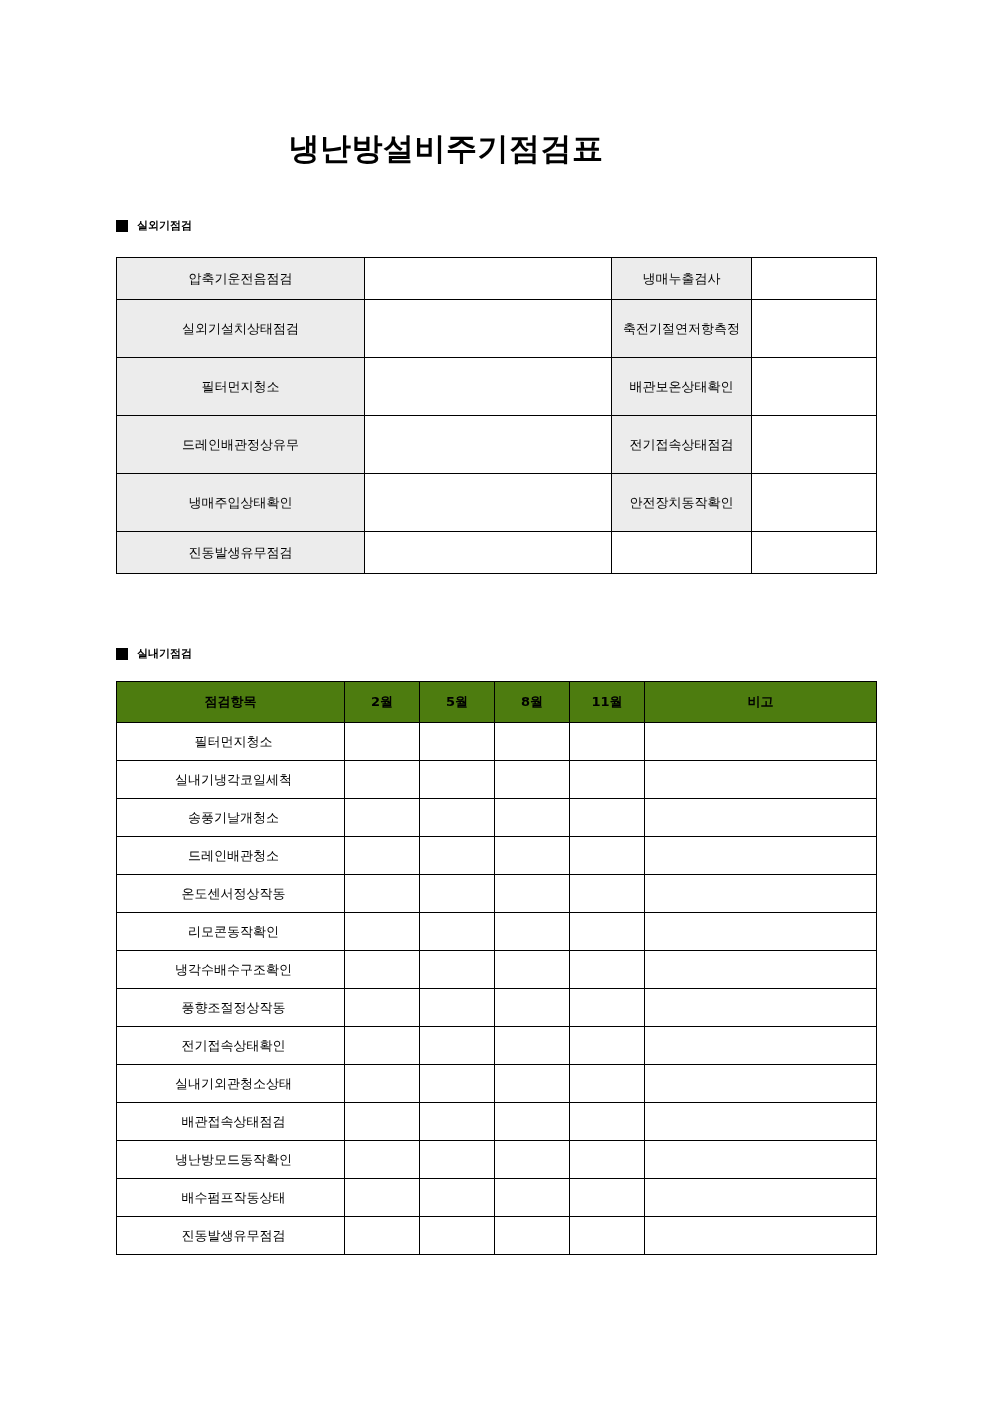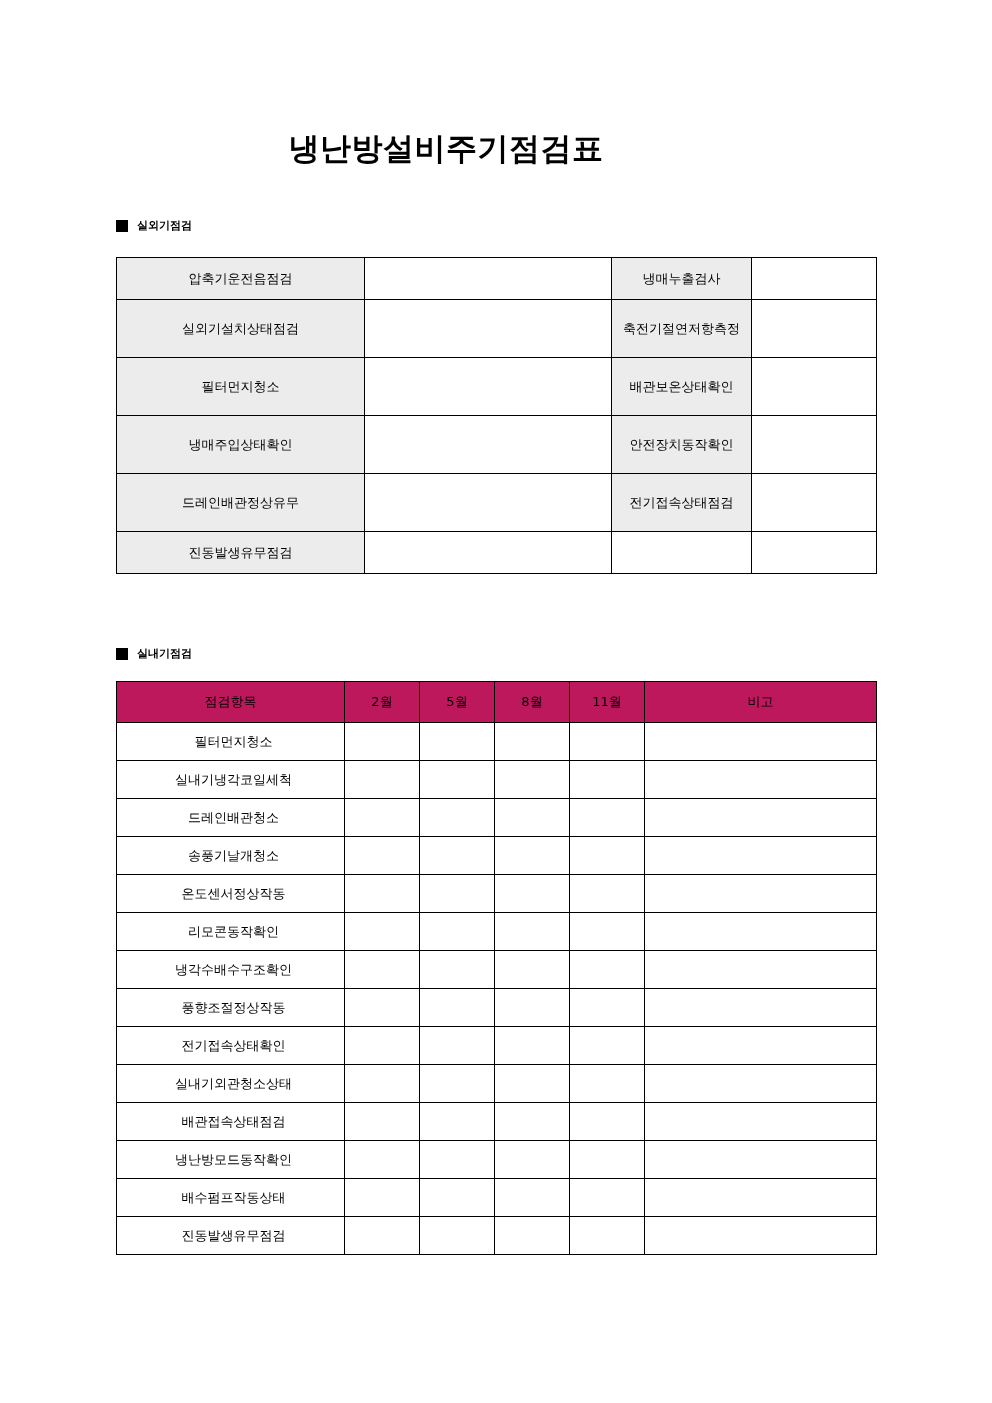--- a/index.html
+++ b/index.html
@@ -94,23 +94,24 @@
   
   #table-indoor {
     top: 681px;
     left: 116px;
     width: 760px;
   }
   #table-indoor col.m0 { width: 228px; }
   #table-indoor col.mm { width: 75px; }
   #table-indoor col.mr { width: 232px; }
   #table-indoor th {
-    background: #be185d;
+    background: #4d7c0f;
     text-align: center;
     height: 40px;
+    font-weight: bold;
   }
   #table-indoor td { height: 37px; }
   #table-indoor td.item {
     text-align: center;
     padding-left: 10px;
   }
 </style>
 </head>
 <body>
 
@@ -143,29 +144,29 @@
         <td class="lbl">축전기절연저항측정</td>
         <td class="blank"></td>
       </tr>
       <tr class="tall">
         <td class="lbl">필터먼지청소</td>
         <td class="blank"></td>
         <td class="lbl">배관보온상태확인</td>
         <td class="blank"></td>
       </tr>
       <tr class="tall">
+        <td class="lbl">드레인배관정상유무</td>
+        <td class="blank"></td>
+        <td class="lbl">전기접속상태점검</td>
+        <td class="blank"></td>
+      </tr>
+      <tr class="tall">
         <td class="lbl">냉매주입상태확인</td>
         <td class="blank"></td>
         <td class="lbl">안전장치동작확인</td>
-        <td class="blank"></td>
-      </tr>
-      <tr class="tall">
-        <td class="lbl">드레인배관정상유무</td>
-        <td class="blank"></td>
-        <td class="lbl">전기접속상태점검</td>
         <td class="blank"></td>
       </tr>
       <tr>
         <td class="lbl">진동발생유무점검</td>
         <td class="blank"></td>
         <td class="blank"></td>
         <td class="blank"></td>
       </tr>
     </tbody>
   </table>
@@ -205,29 +206,29 @@
         </tr>
         <tr>
           <td class="item">실내기냉각코일세척</td>
           <td class="blank"></td>
           <td class="blank"></td>
           <td class="blank"></td>
           <td class="blank"></td>
           <td class="blank"></td>
         </tr>
         <tr>
+          <td class="item">송풍기날개청소</td>
+          <td class="blank"></td>
+          <td class="blank"></td>
+          <td class="blank"></td>
+          <td class="blank"></td>
+          <td class="blank"></td>
+        </tr>
+        <tr>
           <td class="item">드레인배관청소</td>
-          <td class="blank"></td>
-          <td class="blank"></td>
-          <td class="blank"></td>
-          <td class="blank"></td>
-          <td class="blank"></td>
-        </tr>
-        <tr>
-          <td class="item">송풍기날개청소</td>
           <td class="blank"></td>
           <td class="blank"></td>
           <td class="blank"></td>
           <td class="blank"></td>
           <td class="blank"></td>
         </tr>
         <tr>
           <td class="item">온도센서정상작동</td>
           <td class="blank"></td>
           <td class="blank"></td>

